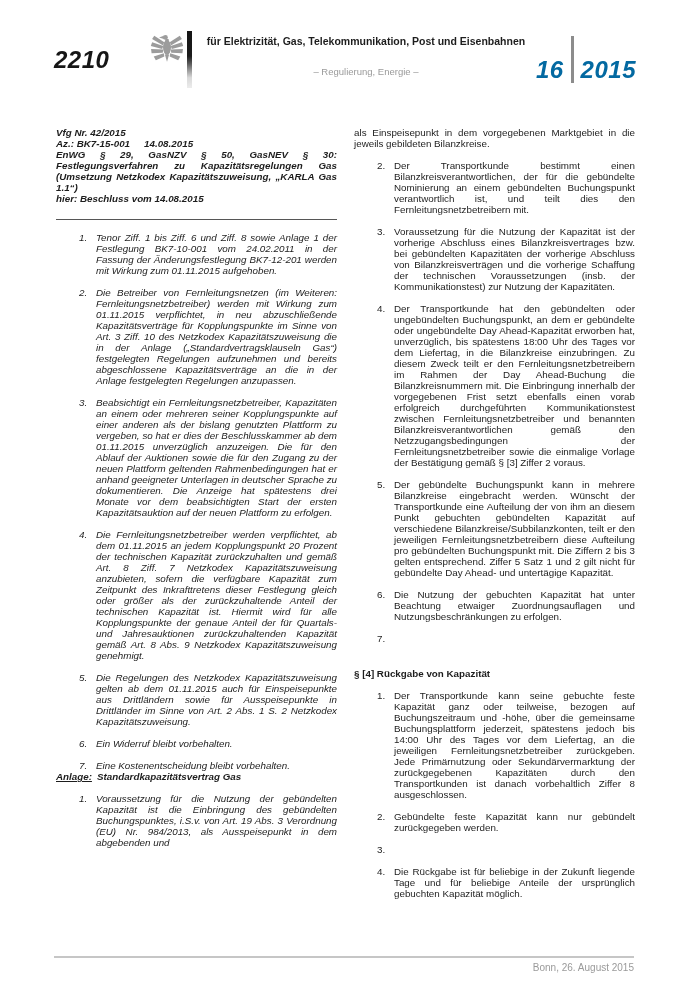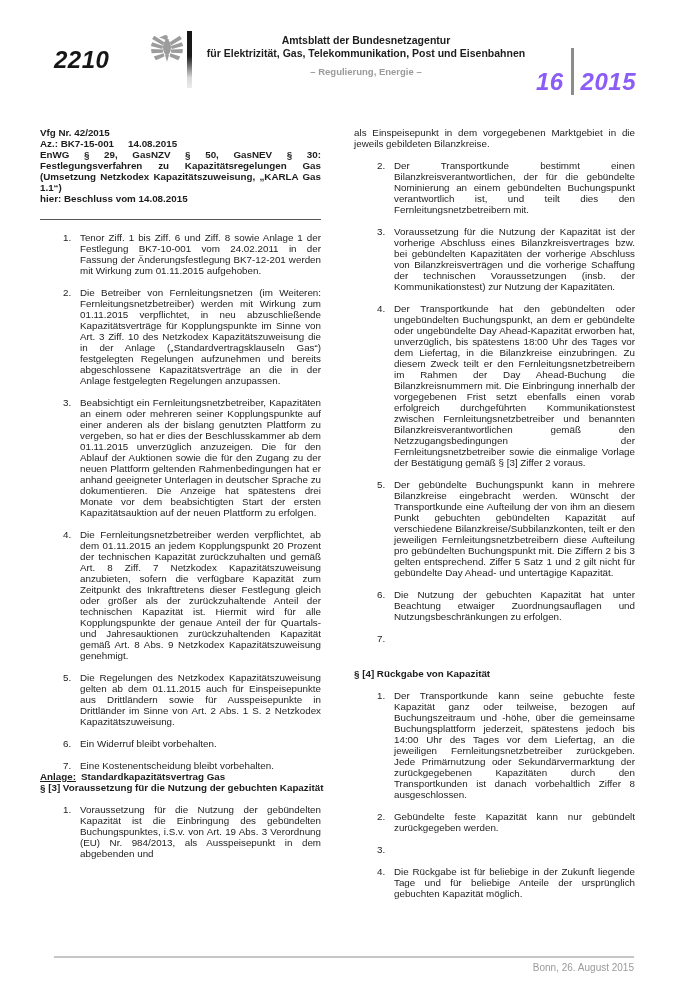--- a/index.html
+++ b/index.html
@@ -23,36 +23,36 @@
   .grad-bar {
     position: absolute; left: 187px; top: 31px; width: 5px; height: 57px;
     background: linear-gradient(to bottom, #151515 0%, #1b1b1b 44%, #5e5e5e 58%, #9f9f9f 70%, #d9d9d9 82%, #ececec 100%);
   }
   .masthead {
     position: absolute; left: 366px; top: 34px; transform: translateX(-50%);
     text-align: center; white-space: nowrap;
   }
   .mh-line1 { font-size: 10.5px; font-weight: bold; line-height: 12px; }
   .mh-line2 { font-size: 10.5px; font-weight: bold; line-height: 12px; margin-top: 1px; }
-  .mh-sub   { font-size: 9.5px; color: #9a9a9a; margin-top: 7px; font-weight: bold; }
+  .mh-sub   { font-size: 9.5px; color: #9a9a9a; margin-top: 19px; }
   .issue {
-    position: absolute; top: 48px; right: 64px; height: 47px;
+    position: absolute; top: 36px; right: 64px; height: 47px;
     display: flex; align-items: flex-end;
-    color: #8b5cf6; font-weight: bold; font-style: italic; font-size: 24px;
+    color: #0369a1; font-weight: bold; font-style: italic; font-size: 24px;
   }
   .issue .part { line-height: 1; padding-bottom: 1px; letter-spacing: 0.5px; }
   .issue-bar { width: 3px; height: 100%; background: #8c8c8c; margin: 0 7px; }
 
   
   .col {
     position: absolute; top: 127px; width: 281px;
     font-size: 9.8px; line-height: 11px;
     text-align: justify;
   }
-  .col-left  { left: 40px; }
+  .col-left  { left: 56px; font-style: italic; }
   .col-right { left: 354px; }
   .col p { margin: 0; }
   .b { font-weight: bold; }
   .mb { margin-bottom: 11px; }
   .az-date { margin-left: 14px; }
   .rule-dark {
     border: none; border-top: 1.7px solid #565656;
     margin: 15px 0 12px 0;
   }
   .li { display: flex; margin-top: 11px; }
@@ -105,21 +105,20 @@
         </g>
 
         <path d="M28 44 L32 58 L36 44 Z"></path>
       </g>
     </svg>
   </div>
 
   <div class="grad-bar"></div>
 
   <div class="masthead">
-    <div class="mh-line1">Amtsblatt der Bundesnetzagentur</div>
     <div class="mh-line2">für Elektrizität, Gas, Telekommunikation, Post und Eisenbahnen</div>
     <div class="mh-sub">– Regulierung, Energie –</div>
   </div>
 
   <div class="issue">
     <span class="part">16</span>
     <span class="issue-bar"></span>
     <span class="part">2015</span>
   </div>
 
@@ -161,21 +160,20 @@
         <span class="txt">Ein Widerruf bleibt vorbehalten.</span>
       </div>
       <div class="li">
         <span class="num">7.</span>
         <span class="txt">Eine Kostenentscheidung bleibt vorbehalten.</span>
       </div>
     </div>
 
     <p class="anlage-line"><span class="ul">Anlage:</span><span class="ttl">Standardkapazitätsvertrag Gas</span></p>
 
-    <p class="sec-heading">§ [3] Voraussetzung für die Nutzung der gebuchten Kapazität</p>
 
     <div class="olist">
       <div class="li">
         <span class="num">1.</span>
         <span class="txt">Voraussetzung für die Nutzung der gebündelten Kapazität ist die Einbringung des gebündelten Buchungspunktes, i.S.v. von Art. 19 Abs. 3 Verordnung (EU) Nr. 984/2013, als Ausspeisepunkt in dem abgebenden und</span>
       </div>
     </div>
   </section>
 
   <section class="col col-right">

